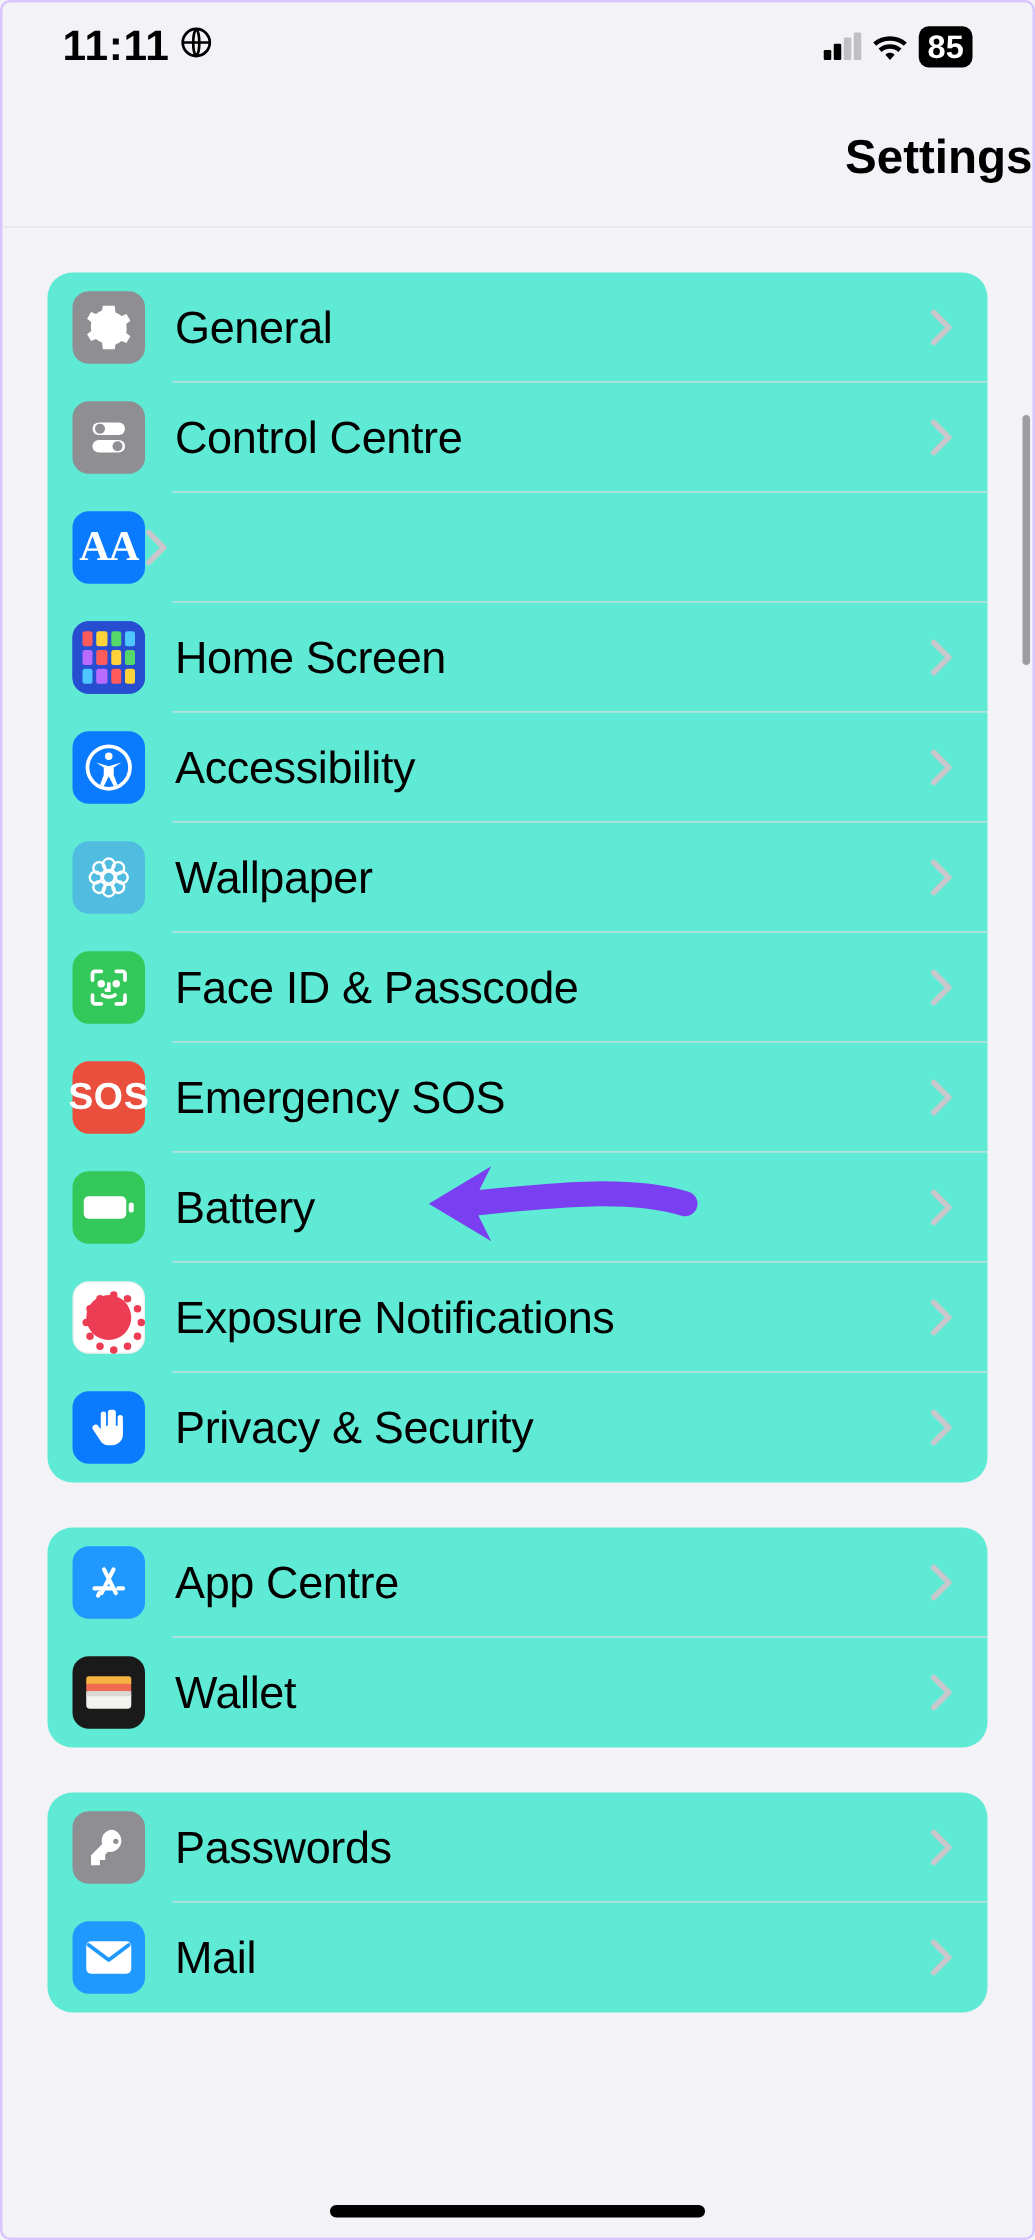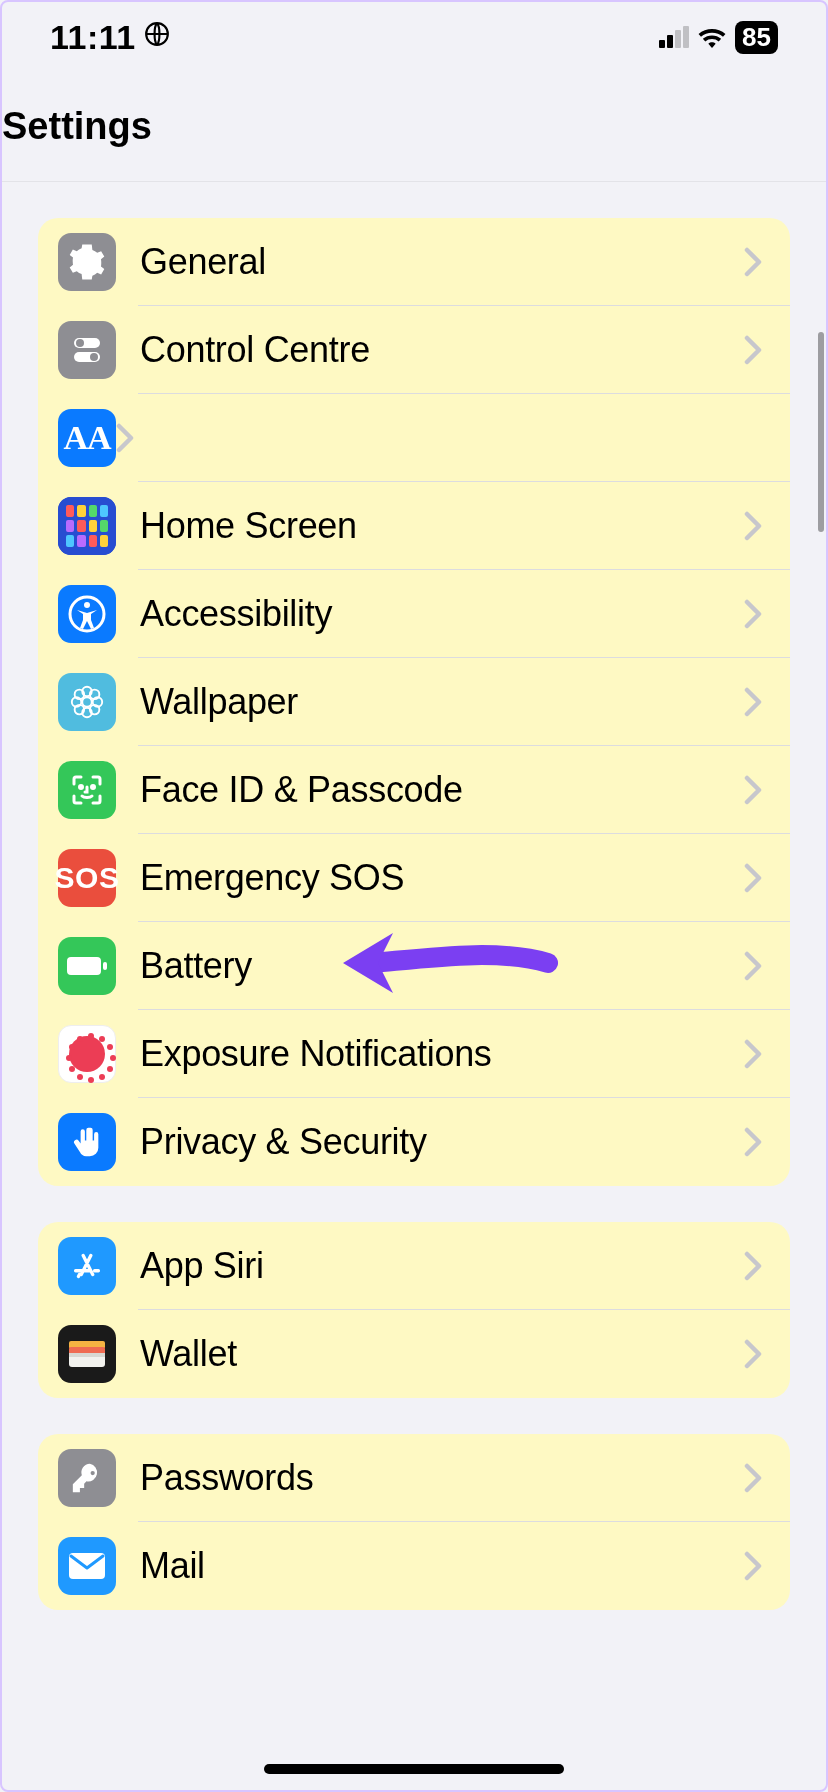--- a/index.html
+++ b/index.html
@@ -62,34 +62,34 @@
       color: #fff;
       border-radius: 8px;
       padding: 1px 7px;
       font-size: 26px;
       font-weight: 700;
     }
     .nav-header {
       height: 110px;
       display: flex;
       align-items: center;
-      justify-content: flex-start;
+      justify-content: flex-end;
       border-bottom: 1px solid rgba(0,0,0,0.06);
     }
     .nav-title {
       font-size: 38px;
       font-weight: 700;
     }
     .scroll-area {
       height: calc(100% - 180px);
       overflow: hidden;
       padding: 0 36px;
     }
     .group {
-      background: #fef9c3;
+      background: #5eead4;
       border-radius: 20px;
       margin-top: 36px;
       overflow: hidden;
     }
     .row {
       display: flex;
       align-items: center;
       height: 88px;
       padding: 0 28px 0 20px;
       position: relative;
@@ -405,21 +405,21 @@
     </div>
     <div class="group">
       <div class="row" style="position:relative">
         <div class="icon-tile" style="background:#1f99ff">
           <span class="ico-appstore">
             <svg width="38" height="38" viewBox="0 0 40 40" fill="none" stroke="#fff" stroke-width="3.5" stroke-linecap="round">
               <path d="M14 29l10-20M26 29L16 9M8 25h16M28 25h4M11 31l1-2"></path>
             </svg>
           </span>
         </div>
-        <span class="row-label">App Siri</span>
+        <span class="row-label">App Centre</span>
         <span class="chevron">
           <svg viewBox="0 0 12 20" fill="none" stroke="currentColor" stroke-width="3" stroke-linecap="round" stroke-linejoin="round">
             <path d="M2 2l8 8-8 8"></path>
           </svg>
         </span>
       </div>
       <div class="row" style="position:relative">
         <div class="icon-tile" style="background:#1a1a1a">
           <svg width="44" height="34" viewBox="0 0 44 34">
             <rect x="4" y="4" width="36" height="8" rx="2" fill="#f5b342"></rect>

